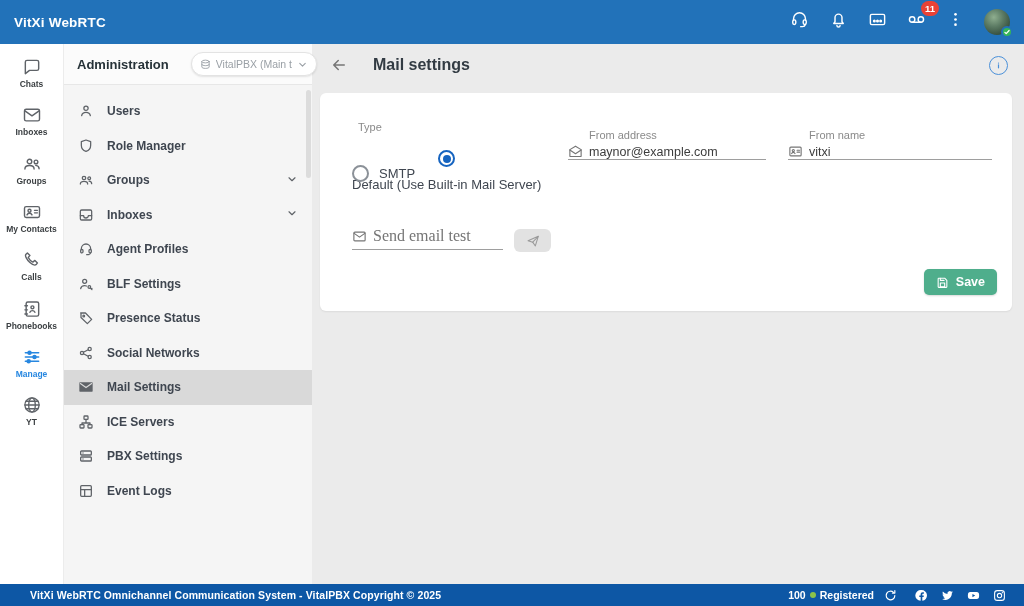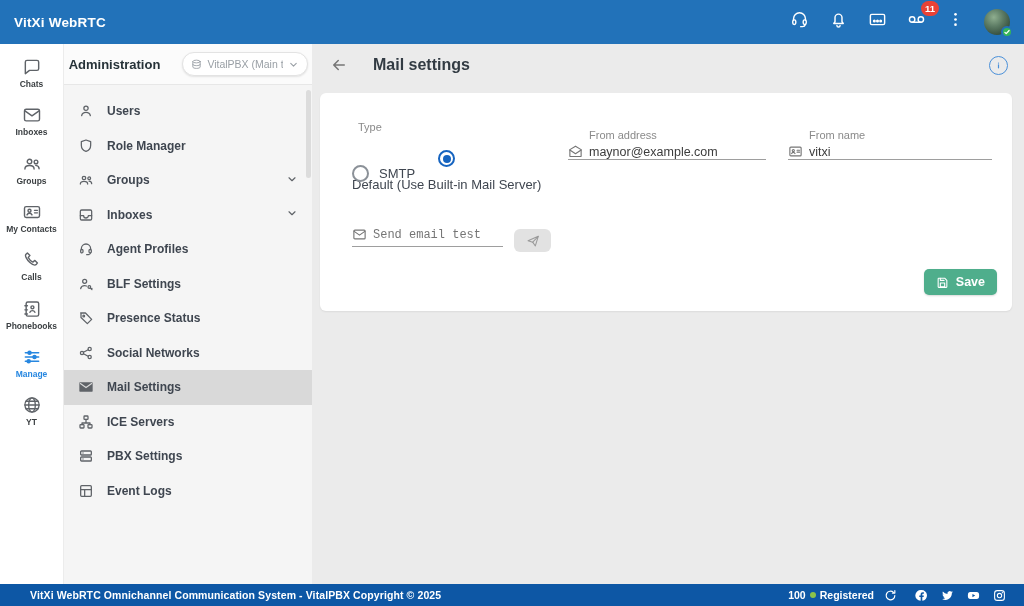--- a/index.html
+++ b/index.html
@@ -25,21 +25,21 @@
   
   .rail { width:64px; background:#ffffff; border-right:1px solid #ececec; display:flex; flex-direction:column; align-items:center; padding-top:9px; gap:8px; }
   .rail-item { width:100%; display:flex; flex-direction:column; align-items:center; gap:3px; padding:4px 0; color:#5f6368; cursor:pointer; }
   .rail-item svg { width:20px; height:20px; }
   .rail-label { font-size:8.5px; font-weight:700; color:#3c4043; text-align:center; line-height:1.1; }
   .rail-item.active { color:#2787e0; }
   .rail-item.active .rail-label { color:#2787e0; }
 
   
   .panel { width:248px; background:#f5f5f5; display:flex; flex-direction:column; position:relative; }
-  .panel-head { height:41px; background:#fbfbfb; border-bottom:1px solid #e7e7e7; display:flex; align-items:center; justify-content:center; padding:0 12px 0 13px; flex:0 0 auto;gap:22px; }
+  .panel-head { height:41px; background:#fbfbfb; border-bottom:1px solid #e7e7e7; display:flex; align-items:center; justify-content:flex-start; padding:0 12px 0 13px; flex:0 0 auto;gap:22px; }
   .panel-title { font-size:13px; font-weight:700; color:#263238; }
   .tenant-pill { display:flex; align-items:center; gap:5px; background:#fff; border:1px solid #e3e3e3; box-shadow:0 1px 2px rgba(0,0,0,.10); border-radius:15px; padding:5px 8px; color:#9aa0a6; font-size:10.5px; max-width:126px; cursor:pointer; }
   .tenant-pill svg { flex:0 0 auto; width:11px; height:11px; }
   .tenant-text { white-space:nowrap; overflow:hidden; }
   .menu { padding-top:9px; }
   .menu-item { height:34.5px; display:flex; align-items:center; gap:13px; padding:0 14px; font-size:12px; font-weight:700; color:#3f4650; cursor:pointer; }
   .menu-item svg { width:16px; height:16px; color:#5f6368; flex:0 0 auto; }
   .menu-item.selected { background:#d9d9d9; }
   .chev { margin-left:auto; color:#757575; }
   .chev svg { width:12px; height:12px; }
@@ -69,21 +69,21 @@
   .field { position:absolute; top:36px; }
   .field-addr { left:248px; width:198px; }
   .field-name { left:468px; width:204px; }
   .field .lbl-sm { margin-left:21px; display:block; }
   .field-row { display:flex; align-items:center; gap:6px; margin-top:3px; padding-bottom:0; border-bottom:1px solid #9e9e9e; color:#757575; }
   .field-row svg { width:15px; height:15px; flex:0 0 auto; }
   .field-row input { border:none; outline:none; background:transparent; font-family:"Liberation Sans",sans-serif; font-size:12.5px; color:#3c3c3c; width:100%; font-weight:400; }
 
   .sendtest { position:absolute; left:32px; top:134px; width:151px; display:flex; align-items:center; gap:6px; padding-bottom:4px; border-bottom:1px solid #9e9e9e; color:#757575; }
   .sendtest svg { width:15px; height:15px; flex:0 0 auto; }
-  .sendtest input { border:none; outline:none; background:transparent; font-family:Liberation Mono, monospace; font-size:12px; color:#3c3c3c; width:100%; }
+  .sendtest input { border:none; outline:none; background:transparent; font-family:Liberation Serif, serif; font-size:16px; color:#3c3c3c; width:100%; }
   .sendtest input::placeholder { color:#757575; opacity:1; }
   .send-btn { position:absolute; left:194px; top:136px; width:37px; height:23px; background:#e2e2e2; border-radius:6px; display:flex; align-items:center; justify-content:center; color:#9a9a9a; cursor:pointer; }
   .send-btn svg { width:14px; height:14px; }
 
   .save-btn { position:absolute; right:15px; bottom:16px; height:26px; padding:0 12px; background:#4fae8c; border-radius:5px; color:#fff; display:flex; align-items:center; gap:7px; font-size:12.5px; font-weight:700; cursor:pointer; box-shadow:0 1px 2px rgba(0,0,0,.15); }
   .save-btn svg { width:13px; height:13px; }
 
   
   .footer { height:22px; background:#0d57a5; color:#fff; display:flex; align-items:center; padding:0 18px 0 30px; flex:0 0 auto; }
   .footer-copy { font-size:10.5px; font-weight:700; letter-spacing:.1px; }

